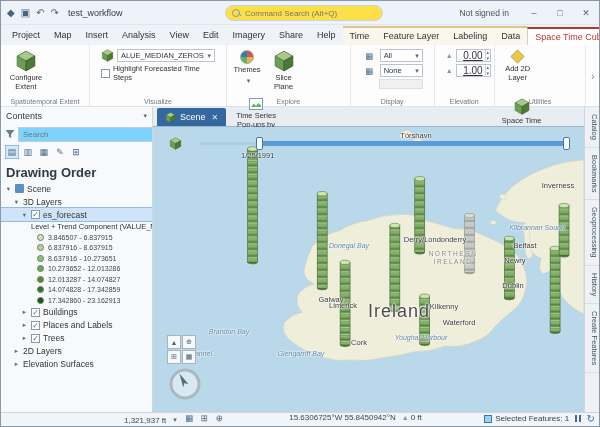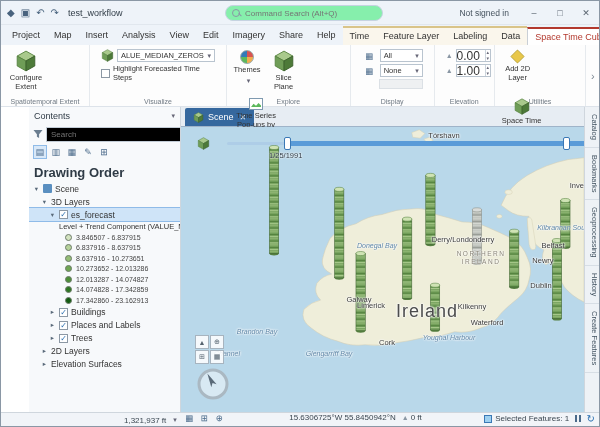--- a/index.html
+++ b/index.html
@@ -9,21 +9,21 @@
 
   
   .titlebar { height:24px; background:#eef3f9; display:flex; align-items:center; position:relative;
               border-bottom:1px solid #e1e7ee; }
   .qat { display:flex; align-items:center; gap:6px; padding-left:6px; }
   .qat .ic { font-size:10px; color:#49637e; cursor:default; }
   .ic-app { color:#2e8b46; }
   .ic-dim { color:#a9b4bf; }
   .title-text { margin-left:9px; font-size:9px; color:#2f3b46; }
   .cmdsearch { position:absolute; left:224px; top:4px; width:158px; height:16px; border:1px solid #c6d3e1;
-               border-radius:8px; background:#86efac; display:flex; align-items:center; gap:4px; padding:0 6px; }
+               border-radius:8px; background:#fde047; display:flex; align-items:center; gap:4px; padding:0 6px; }
   .cmdsearch input { border:none; outline:none; width:100%; font-size:8px; color:#57646f;
                      font-family:"Liberation Sans",sans-serif; background:transparent; }
   .tb-right { margin-left:auto; display:flex; align-items:center; }
   .signin { font-size:8.5px; color:#45525e; margin-right:12px; }
   .winbtn { width:26px; height:23px; display:flex; align-items:center; justify-content:center;
             font-size:9px; color:#5a6571; cursor:default; }
 
   .mag { width:9px; height:9px; position:relative; flex:0 0 auto; }
   .mag::before { content:""; position:absolute; left:0; top:0; width:6px; height:6px;
                  border:1.2px solid #8a98a6; border-radius:50%; }
@@ -47,46 +47,46 @@
             color:#333; border-radius:2px; cursor:default; vertical-align:top; }
   .bigbtn .bb-label { line-height:1.15; }
   .row { display:flex; align-items:center; gap:3px; margin:2px 8px; }
   .dropdown { display:flex; align-items:center; justify-content:space-between; background:#fff;
               border:1px solid #b9c4cf; height:13px; padding:0 3px; font-size:7.5px; color:#333; cursor:default; }
   .dd { color:#667; font-size:7px; margin-left:3px; }
   .cb { width:9px; height:9px; border:1px solid #8c98a4; background:#fff; display:inline-flex;
         align-items:center; justify-content:center; font-size:8px; color:#2a6fb0; flex:0 0 auto; }
   .small { font-size:7.5px; color:#333; }
   .spinbox { display:flex; align-items:center; border:1px solid #b9c4cf; background:#fff; height:13px; }
-  .spinval { width:28px; text-align:left; font-size:12px; padding-right:2px; color:#333; }
+  .spinval { width:28px; text-align:right; font-size:10px; padding-right:2px; color:#333;text-decoration:underline; }
   .spincol { display:flex; flex-direction:column; border-left:1px solid #ccd4dc; }
   .spincol span { font-size:5px; line-height:5.5px; padding:0 1px; color:#667; cursor:default; }
   .disabledbox { width:44px; height:10px; background:#eef0f2; border:1px solid #dbe0e5; }
   .rib-more { display:flex; align-items:center; justify-content:center; width:13px; color:#7c8791;
               font-size:11px; cursor:default; }
   .palette { width:14px; height:14px; border-radius:50%;
              background:conic-gradient(#d9534f 0 90deg,#f0ad4e 0 180deg,#5cb85c 0 270deg,#337ab7 0 360deg);
              border:1px solid #9aa; }
   .diamond { width:13px; height:13px; background:#e8c74a; border:1px solid #b09a2e; transform:rotate(45deg) scale(.78);
              border-radius:1px; }
   .charticon { width:14px; height:12px; background:#fff; border:1px solid #7f9ab0; position:relative; }
   .charticon::after { content:""; position:absolute; left:1px; right:1px; bottom:2px; height:4px;
                       background:linear-gradient(90deg,#5cb85c 0 100%); clip-path:polygon(0 100%,25% 20%,50% 70%,75% 0,100% 60%,100% 100%); }
 
   
   .main { display:flex; height:305px; }
 
   
   .contents-pane { width:152px; background:#f7f9fb; border-right:1px solid #cfd6dd; display:flex;
-                   flex-direction:column; overflow:hidden;margin-left:28px; }
+                   flex-direction:column; overflow:hidden; }
   .pane-header { height:18px; display:flex; align-items:center; padding:0 5px; font-size:9px; color:#2f3b46; }
   .pane-header .dd { margin-left:auto; }
   .searchrow { display:flex; align-items:center; gap:3px; padding:0 4px; height:18px; }
   .funnel { width:10px; height:10px; flex:0 0 auto; }
-  .searchbox { flex:1; display:flex; align-items:center; border:1px solid #c2ccd6; background:#000000;
+  .searchbox { flex:1; display:flex; align-items:center; border:1px solid #c2ccd6; background:#7dd3fc;
                height:15px; padding:0 4px; gap:19px;justify-content:space-between; }
   .searchbox input { border:none; outline:none; flex:1; font-size:8px; color:#57646f; background:transparent;
                      font-family:"Liberation Sans",sans-serif; min-width:0; }
   .ctoolbar { display:flex; align-items:center; gap:2px; padding:2px 4px; }
   .ctb { width:14px; height:14px; display:flex; align-items:center; justify-content:center; font-size:9px;
          color:#4a6a8a; border:1px solid transparent; cursor:default; }
   .ctb.sel { background:#d8e8f8; border-color:#8fbbe8; }
   .sec-label { font-size:13px; font-weight:bold; color:#2f3b46; padding:4px 5px 2px; }
   .tree { flex:1; overflow:hidden; }
   .trow { display:flex; align-items:center; gap:3px; height:13px; font-size:8.5px; color:#333;

